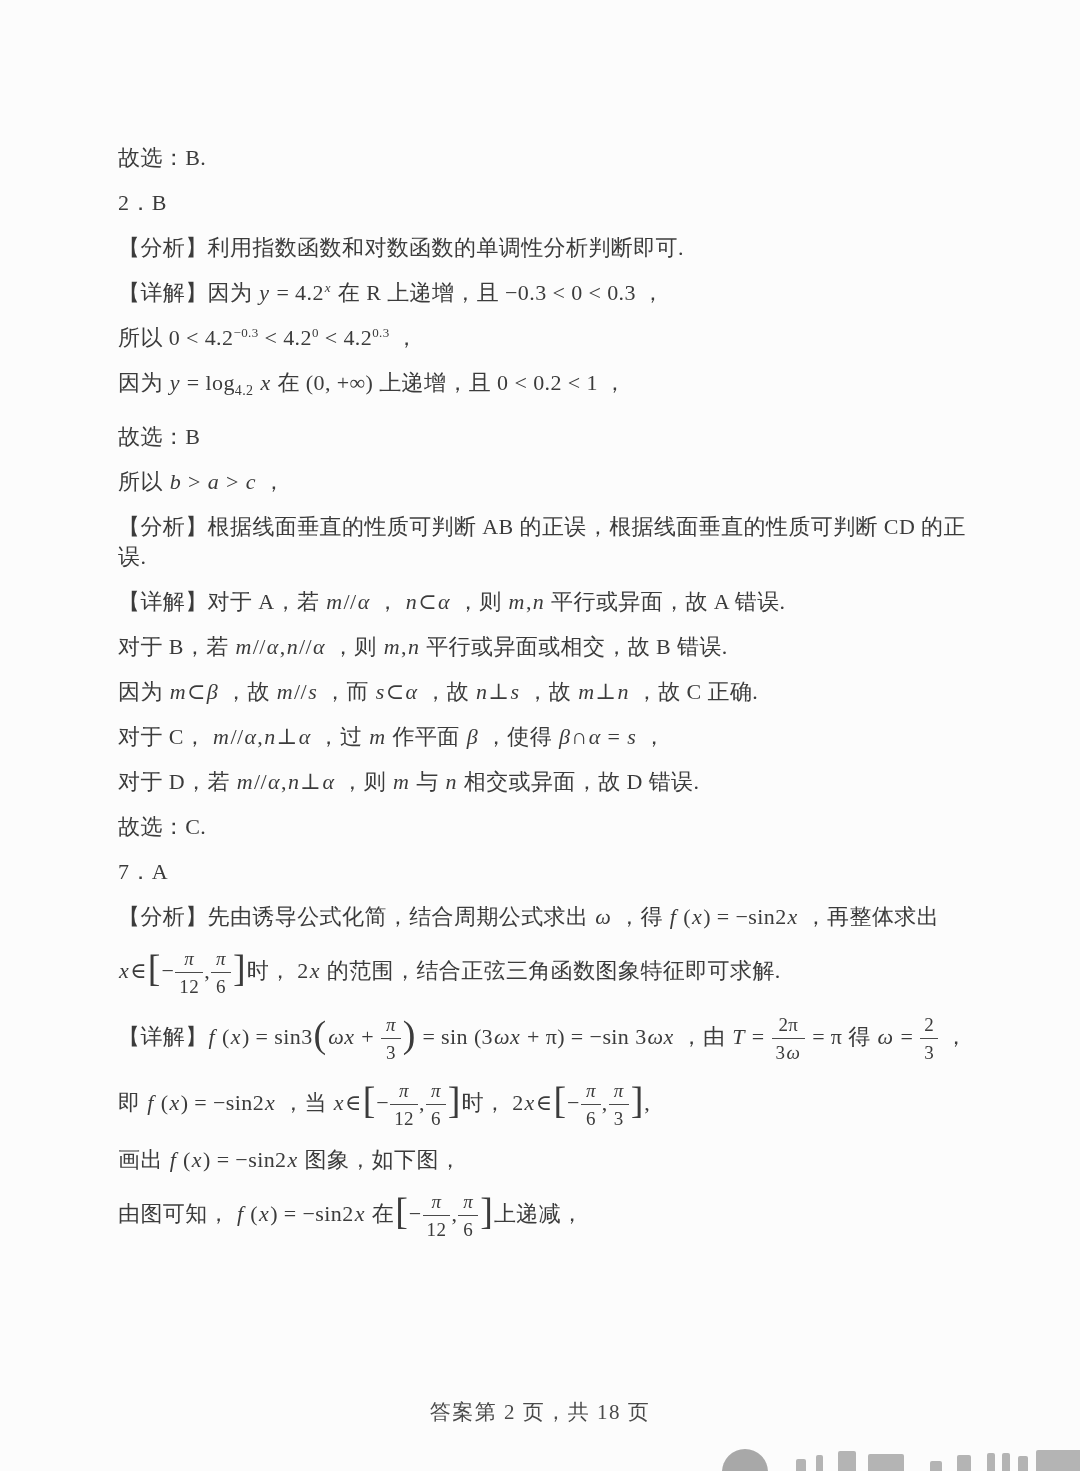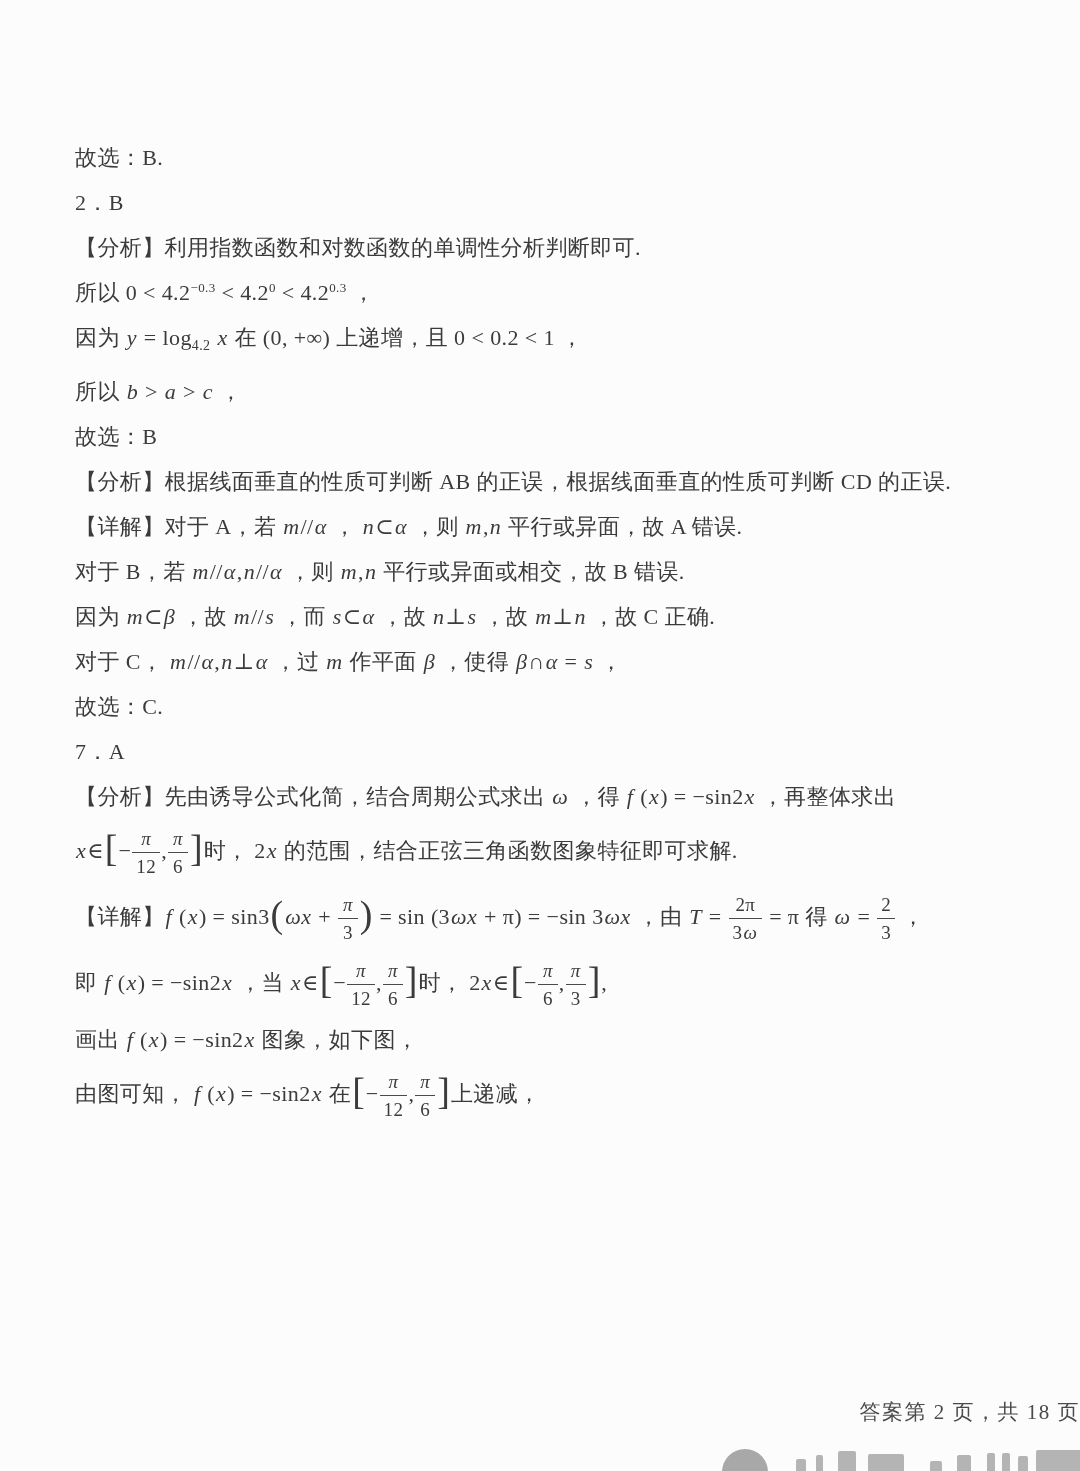--- a/index.html
+++ b/index.html
@@ -8,21 +8,21 @@
     width: 1080px; height: 1471px;
     font-family: "Liberation Serif", "DejaVu Serif", serif;
   }
   .page {
     position: relative;
     width: 1080px; height: 1471px;
     background: #fcfcfc;
     overflow: hidden;
     color: #3b3b3b;
   }
-  .doc { padding: 143px 110px 0 75px; }
+  .doc { padding: 143px 110px 0 75px; margin-left: 43px; }
   .line {
     font-size: 22px;
     line-height: 30px;
     margin-bottom: 15px;
     letter-spacing: 0.4px;
   }
   .line.g2 { margin-bottom: 24px; }
   .line i { font-style: italic; padding: 0 1px; }
   sup { font-size: 13px; vertical-align: 8px; line-height: 0; }
   sub { font-size: 14px; vertical-align: -5px; line-height: 0; }
@@ -42,47 +42,49 @@
     font-size: 38px;
     font-weight: 300;
     vertical-align: -3px;
     line-height: 0;
     letter-spacing: 0;
     padding: 0 1px;
   }
   .footer {
     position: absolute;
     left: 0; top: 1398px; width: 100%;
-    text-align: right;
+    text-align: center;
     font-size: 21px;
     color: #4a4a4a;
     letter-spacing: 1.5px;
   }
   
   .wm { position: absolute; left: 0; top: 0; width: 1080px; height: 1471px; pointer-events: none; }
   .wm-circle { position: absolute; left: 722px; top: 1449px; width: 46px; height: 46px; border-radius: 50%; background: #a8a8a8; }
   .wm-frag { position: absolute; background: #b4b4b4; border-radius: 2px; }
 </style>
 </head>
 <body>
 
 <div class="page">
   <main class="doc">
     <div class="line">故选：B.</div>
     <div class="line">2．B</div>
     <div class="line">【分析】利用指数函数和对数函数的单调性分析判断即可.</div>
+    <div class="line">【详解】因为 <i>y</i> = 4.2<sup><i>x</i></sup> 在 R 上递增，且 −0.3 &lt; 0 &lt; 0.3 ，</div>
     <div class="line">所以 0 &lt; 4.2<sup>−0.3</sup> &lt; 4.2<sup>0</sup> &lt; 4.2<sup>0.3</sup> ，</div>
     <div class="line g2">因为 <i>y</i> = log<sub>4.2</sub> <i>x</i> 在 (0, +∞) 上递增，且 0 &lt; 0.2 &lt; 1 ，</div>
+    <div class="line">故选：B</div>
     <div class="line">所以 <i>b</i> &gt; <i>a</i> &gt; <i>c</i> ，</div>
-    <div class="line">故选：B</div>
     <div class="line">【分析】根据线面垂直的性质可判断 AB 的正误，根据线面垂直的性质可判断 CD 的正误.</div>
     <div class="line">【详解】对于 A，若 <i>m</i>//<i>α</i> ， <i>n</i>⊂<i>α</i> ，则 <i>m</i>,<i>n</i> 平行或异面，故 A 错误.</div>
     <div class="line">对于 B，若 <i>m</i>//<i>α</i>,<i>n</i>//<i>α</i> ，则 <i>m</i>,<i>n</i> 平行或异面或相交，故 B 错误.</div>
     <div class="line">因为 <i>m</i>⊂<i>β</i> ，故 <i>m</i>//<i>s</i> ，而 <i>s</i>⊂<i>α</i> ，故 <i>n</i>⊥<i>s</i> ，故 <i>m</i>⊥<i>n</i> ，故 C 正确.</div>
     <div class="line">对于 C， <i>m</i>//<i>α</i>,<i>n</i>⊥<i>α</i> ，过 <i>m</i> 作平面 <i>β</i> ，使得 <i>β</i>∩<i>α</i> = <i>s</i> ，</div>
+    <div class="line">对于 D，若 <i>m</i>//<i>α</i>,<i>n</i>⊥<i>α</i> ，则 <i>m</i> 与 <i>n</i> 相交或异面，故 D 错误.</div>
     <div class="line">故选：C.</div>
     <div class="line">7．A</div>
     <div class="line">【分析】先由诱导公式化简，结合周期公式求出 <i>ω</i> ，得 <i>f</i> (<i>x</i>) = −sin2<i>x</i> ，再整体求出</div>
     <div class="line"><i>x</i>∈<span class="bb">[</span>−<span class="fr"><span class="n"><i>π</i></span><span class="d">12</span></span>,<span class="fr"><span class="n"><i>π</i></span><span class="d">6</span></span><span class="bb">]</span>时， 2<i>x</i> 的范围，结合正弦三角函数图象特征即可求解.</div>
     <div class="line">【详解】<i>f</i> (<i>x</i>) = sin3<span class="bb">(</span><i>ωx</i> + <span class="fr"><span class="n"><i>π</i></span><span class="d">3</span></span><span class="bb">)</span> = sin (3<i>ωx</i> + π) = −sin 3<i>ωx</i> ，由 <i>T</i> = <span class="fr"><span class="n">2π</span><span class="d">3<i>ω</i></span></span> = π 得 <i>ω</i> = <span class="fr"><span class="n">2</span><span class="d">3</span></span> ，</div>
     <div class="line">即 <i>f</i> (<i>x</i>) = −sin2<i>x</i> ，当 <i>x</i>∈<span class="bb">[</span>−<span class="fr"><span class="n"><i>π</i></span><span class="d">12</span></span>,<span class="fr"><span class="n"><i>π</i></span><span class="d">6</span></span><span class="bb">]</span>时， 2<i>x</i>∈<span class="bb">[</span>−<span class="fr"><span class="n"><i>π</i></span><span class="d">6</span></span>,<span class="fr"><span class="n"><i>π</i></span><span class="d">3</span></span><span class="bb">]</span>,</div>
     <div class="line">画出 <i>f</i> (<i>x</i>) = −sin2<i>x</i> 图象，如下图，</div>
     <div class="line">由图可知， <i>f</i> (<i>x</i>) = −sin2<i>x</i> 在<span class="bb">[</span>−<span class="fr"><span class="n"><i>π</i></span><span class="d">12</span></span>,<span class="fr"><span class="n"><i>π</i></span><span class="d">6</span></span><span class="bb">]</span>上递减，</div>
 
   </main>

